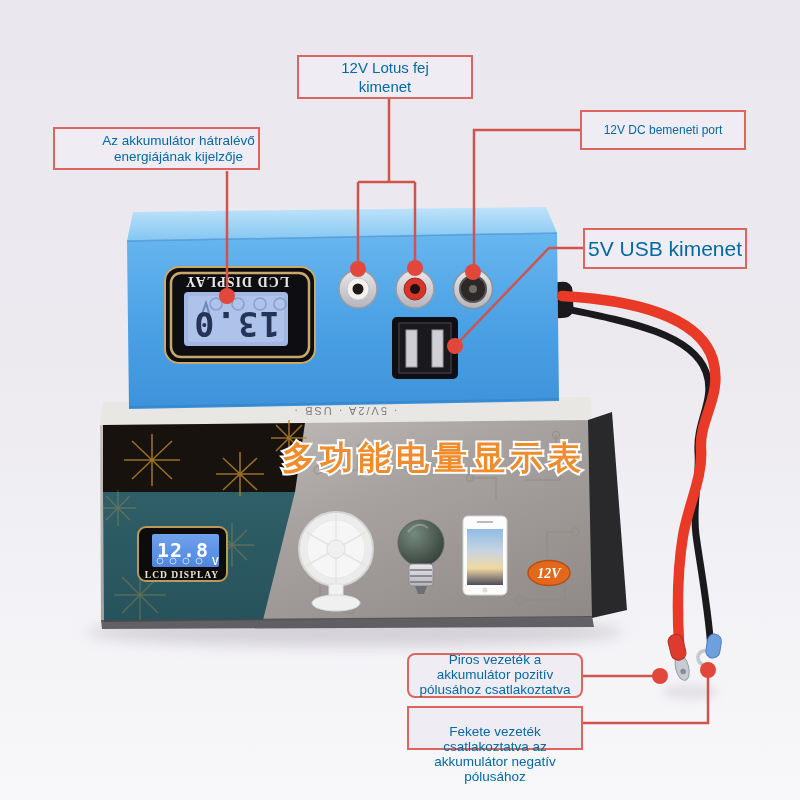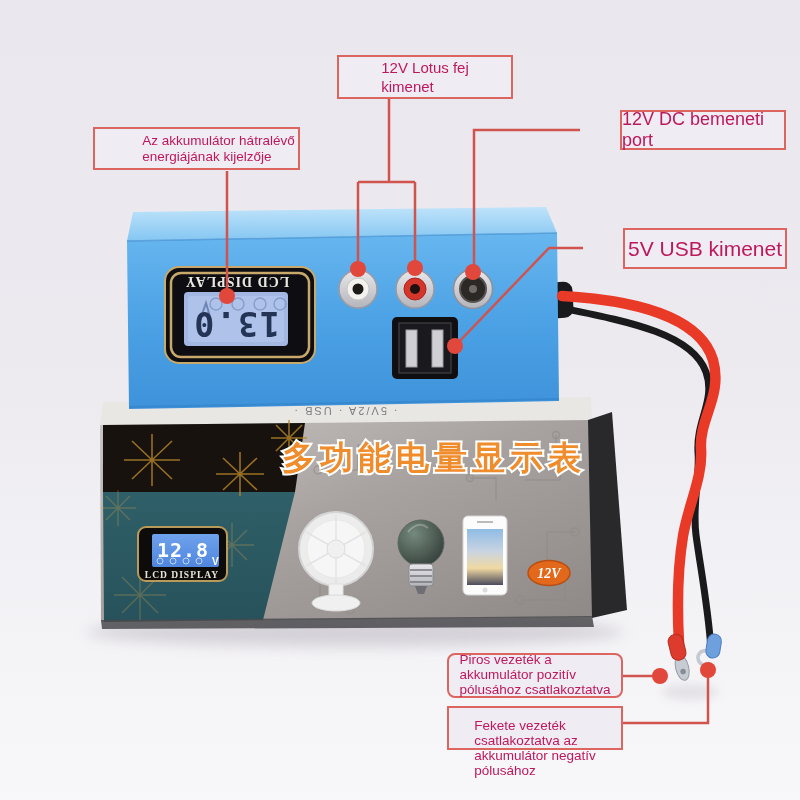--- a/index.html
+++ b/index.html
@@ -5,30 +5,30 @@
   html,body{margin:0;padding:0;}
   .stage{
     position:relative;width:800px;height:800px;overflow:hidden;
     background:linear-gradient(180deg,#EAE8EE 0%,#ECEAEF 45%,#F1F0F4 68%,#F8F7F9 100%);
     font-family:"Liberation Sans",sans-serif;
   }
   .photo{position:absolute;left:0;top:0;z-index:1;}
   .callout{
     position:absolute;z-index:2;box-sizing:border-box;
     border:2px solid #DC6560;background:#EFEDF3;
-    color:#be185d;white-space:pre-line;
-    display:flex;align-items:center;justify-content:center;margin-left:40px;
+    color:#0369a1;text-align:center;white-space:pre-line;
+    display:flex;align-items:center;justify-content:center;
   }
   .c1{left:53px;top:127px;width:207px;height:43px;font-size:13.5px;line-height:1.18;padding-left:44px;}
   .c2{left:297px;top:55px;width:176px;height:44px;font-size:15px;line-height:1.3;}
-  .c3{left:580px;top:110px;width:166px;height:40px;font-size:18px;}
+  .c3{left:580px;top:110px;width:166px;height:40px;font-size:12px;}
   .c4{left:583px;top:228px;width:164px;height:41px;font-size:21px;}
   .c5{left:407px;top:653px;width:176px;height:45px;font-size:13.5px;line-height:1.1;border-radius:8px;}
   .c6{left:407px;top:706px;width:176px;height:44px;font-size:13.5px;line-height:1.12;
-      align-items:flex-start;padding-top:10px;overflow:visible;}
+      align-items:flex-start;padding-top:16px;overflow:visible;}
   .lcdmono{font-family:"DejaVu Sans Mono",monospace;font-weight:bold;}
 </style>
 </head>
 <body>
 
 <div class="stage">
 
 <svg class="photo" width="800" height="800" viewBox="0 0 800 800">
   <defs>
     <linearGradient id="devTop" x1="0" y1="0" x2="0" y2="1">

